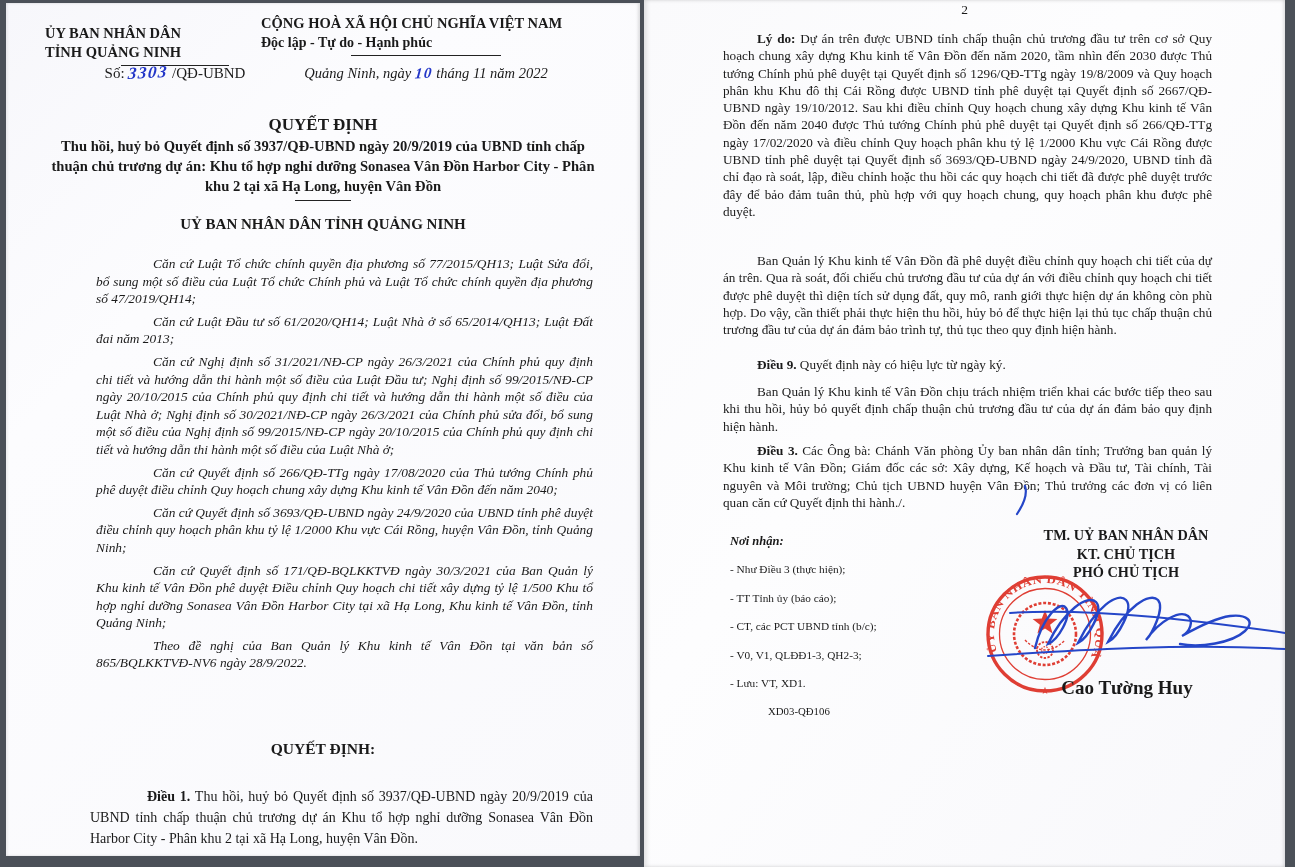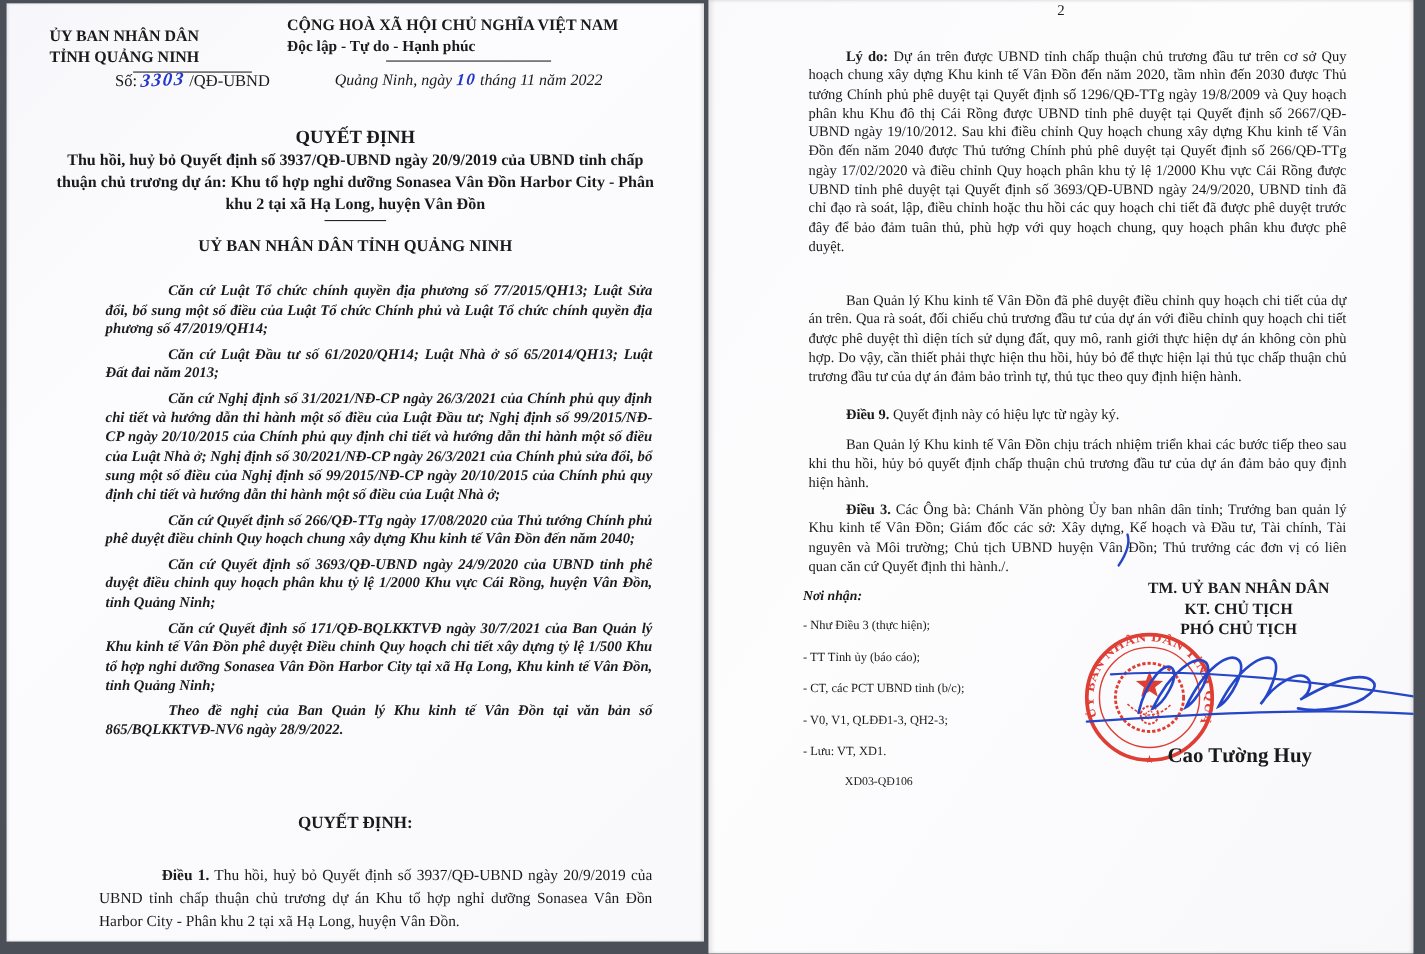--- a/index.html
+++ b/index.html
@@ -28,26 +28,26 @@
         transform:skewX(-8deg) rotate(-3deg);letter-spacing:1.5px;}
   .hand-num{font-size:17px;}
   .hand-day{font-size:15px;}
   
   .doc-title{left:37px;top:112px;width:560px;text-align:center;font-weight:bold;font-size:17px;}
   .doc-subtitle{left:37px;top:133px;width:560px;text-align:center;font-weight:bold;font-size:14.6px;line-height:20px;}
   .subtitle-rule{border:none;border-top:1.4px solid #222;width:56px;margin:4px auto 0 auto;}
   .authority{left:37px;top:213px;width:560px;text-align:center;font-weight:bold;font-size:15px;}
   
   .recitals{left:90px;top:252px;width:497px;font-style:italic;font-size:13.4px;line-height:17.6px;}
-  .recitals p{margin:0 0 5px 0;text-indent:57px;text-align:justify;font-weight:bold;}
+  .recitals p{margin:0 0 5px 0;text-indent:57px;text-align:justify;}
   .decides{left:37px;top:737px;width:560px;text-align:center;font-weight:bold;font-size:15.5px;}
   .article1{left:84px;top:783px;width:503px;font-size:14px;line-height:21px;text-align:justify;text-indent:57px;}
   
   .pagenum{left:0;top:2px;width:641px;text-align:center;font-size:13.5px;}
-  .rp{left:79px;width:489px;font-size:13.2px;line-height:17.3px;text-align:justify;text-indent:34px;margin:12px;}
+  .rp{left:79px;width:489px;font-size:13.2px;line-height:17.3px;text-align:justify;text-indent:34px;margin:0;}
   .recips{left:72px;top:520px;width:230px;font-size:11.3px;line-height:14.4px;}
   .recips .lbl{font-weight:bold;font-style:italic;font-size:12.5px;margin-bottom:2px;}
   .recips div{margin:14px;}
   .file-code{padding-left:38px;font-size:10.8px;}
   .sig-titles{left:332px;top:526px;width:300px;text-align:center;font-weight:bold;font-size:14.3px;line-height:18.5px;}
   .signer{left:333px;top:677px;width:300px;text-align:center;font-weight:bold;font-size:19px;}
   svg{display:block;}
   .overlay{left:0;top:0;width:641px;height:867px;pointer-events:none;}
 </style>
 </head>
@@ -87,21 +87,21 @@
   </div>
 
   <div class="abs authority">UỶ BAN NHÂN DÂN TỈNH QUẢNG NINH</div>
 
   <div class="abs recitals">
     <p>Căn cứ Luật Tổ chức chính quyền địa phương số 77/2015/QH13; Luật Sửa đổi, bổ sung một số điều của Luật Tổ chức Chính phủ và Luật Tổ chức chính quyền địa phương số 47/2019/QH14;</p>
     <p>Căn cứ Luật Đầu tư số 61/2020/QH14; Luật Nhà ở số 65/2014/QH13; Luật Đất đai năm 2013;</p>
     <p>Căn cứ Nghị định số 31/2021/NĐ-CP ngày 26/3/2021 của Chính phủ quy định chi tiết và hướng dẫn thi hành một số điều của Luật Đầu tư; Nghị định số 99/2015/NĐ-CP ngày 20/10/2015 của Chính phủ quy định chi tiết và hướng dẫn thi hành một số điều của Luật Nhà ở; Nghị định số 30/2021/NĐ-CP ngày 26/3/2021 của Chính phủ sửa đổi, bổ sung một số điều của Nghị định số 99/2015/NĐ-CP ngày 20/10/2015 của Chính phủ quy định chi tiết và hướng dẫn thi hành một số điều của Luật Nhà ở;</p>
     <p>Căn cứ Quyết định số 266/QĐ-TTg ngày 17/08/2020 của Thủ tướng Chính phủ phê duyệt điều chỉnh Quy hoạch chung xây dựng Khu kinh tế Vân Đồn đến năm 2040;</p>
     <p>Căn cứ Quyết định số 3693/QĐ-UBND ngày 24/9/2020 của UBND tỉnh phê duyệt điều chỉnh quy hoạch phân khu tỷ lệ 1/2000 Khu vực Cái Rồng, huyện Vân Đồn, tỉnh Quảng Ninh;</p>
-    <p>Căn cứ Quyết định số 171/QĐ-BQLKKTVĐ ngày 30/7/2021 của Ban Quản lý Khu kinh tế Vân Đồn phê duyệt Điều chỉnh Quy hoạch chi tiết xây dựng tỷ lệ 1/500 Khu tổ hợp nghỉ dưỡng Sonasea Vân Đồn Harbor City tại xã Hạ Long, Khu kinh tế Vân Đồn, tỉnh Quảng Ninh;</p>
+    <p>Căn cứ Quyết định số 171/QĐ-BQLKKTVĐ ngày 30/3/2021 của Ban Quản lý Khu kinh tế Vân Đồn phê duyệt Điều chỉnh Quy hoạch chi tiết xây dựng tỷ lệ 1/500 Khu tổ hợp nghỉ dưỡng Sonasea Vân Đồn Harbor City tại xã Hạ Long, Khu kinh tế Vân Đồn, tỉnh Quảng Ninh;</p>
     <p>Theo đề nghị của Ban Quản lý Khu kinh tế Vân Đồn tại văn bản số 865/BQLKKTVĐ-NV6 ngày 28/9/2022.</p>
   </div>
 
   <div class="abs decides">QUYẾT ĐỊNH:</div>
 
   <div class="abs article1">
     <span class="b">Điều 1.</span><span> Thu hồi, huỷ bỏ Quyết định số 3937/QĐ-UBND ngày 20/9/2019 của UBND tỉnh chấp thuận chủ trương dự án Khu tổ hợp nghỉ dưỡng Sonasea Vân Đồn Harbor City - Phân khu 2 tại xã Hạ Long, huyện Vân Đồn.</span>
   </div>
 </div>
 

